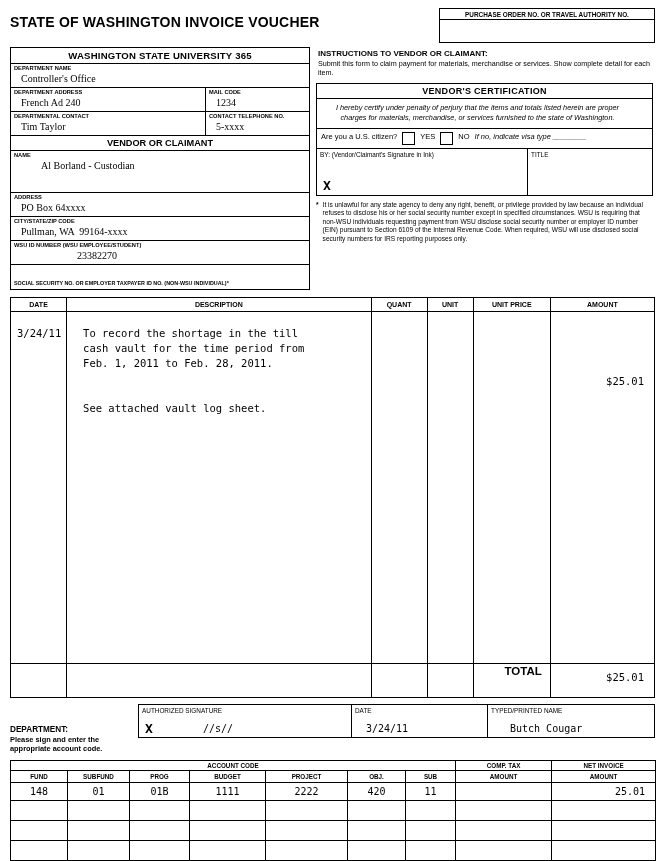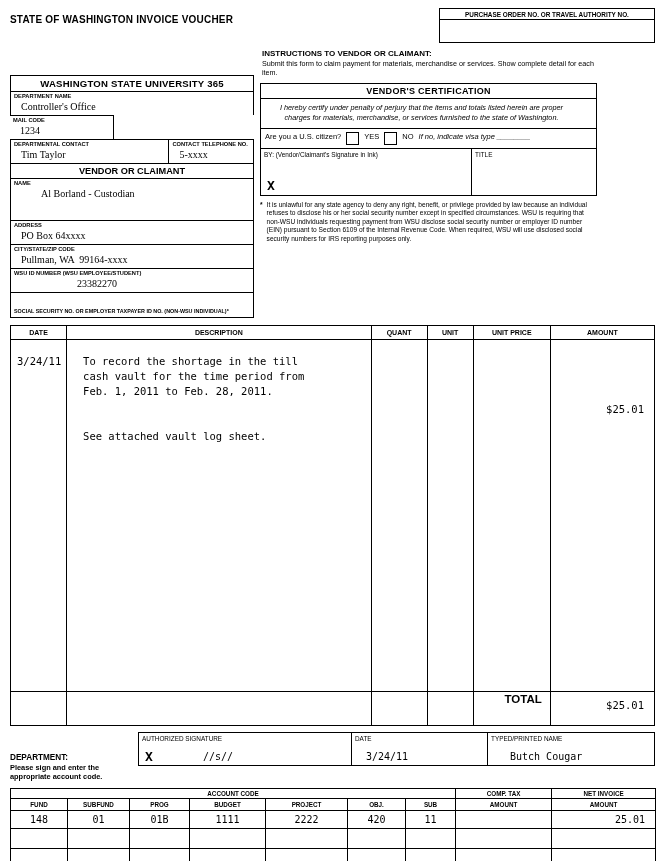--- a/index.html
+++ b/index.html
@@ -1,28 +1,28 @@
 <!DOCTYPE html>
 <html><head>
 <meta charset="utf-8">
 <style>
   html,body{margin:0;padding:0;background:#ffffff;}
   body{width:665px;height:861px;font-family:"Liberation Sans",sans-serif;color:#000;}
   .page{position:relative;width:665px;height:861px;box-sizing:border-box;padding:8px 10px 6px 10px;}
 
   
   .hdr{display:flex;align-items:flex-start;justify-content:space-between;margin-bottom:4px;}
-  .title{font-weight:bold;font-size:10px;letter-spacing:.2px;padding-top:6px;}
+  .title{font-weight:bold;font-size:14px;letter-spacing:.2px;padding-top:6px;}
   .po-box{width:216px;border:1px solid #000;box-sizing:border-box;}
   .po-label{font-size:6.4px;font-weight:bold;text-align:center;padding:2px 2px 1px 2px;border-bottom:1px solid #000;}
   .po-field{height:20px;}
 
   
   .body-cols{display:flex;gap:6px;align-items:flex-start;}
-  .left-col{width:244px;margin-top:28px;}
+  .left-col{width:300px;}
   .right-col{width:337px;}
 
   
   .cell{border:1px solid #000;box-sizing:border-box;position:relative;}
   .lbl{font-size:5.7px;font-weight:bold;padding:1px 0 0 3px;line-height:7px;text-transform:uppercase;}
   .val{font-family:Liberation Serif, serif;font-size:10px;padding:0 0 2px 10px;line-height:13px;white-space:pre;}
   .univ{text-align:center;font-weight:bold;font-size:9.6px;padding:2px 0;border:1px solid #000;border-bottom:none;letter-spacing:.2px;}
 
   .row2{display:flex;}
   .row2>div{border:1px solid #000;box-sizing:border-box;}
@@ -94,20 +94,24 @@
     <div class="left-col">
 
       <div class="univ">WASHINGTON STATE UNIVERSITY 365</div>
 
       <div class="cell" style="border-bottom:none;">
         <div class="lbl">DEPARTMENT NAME</div>
         <div class="val">Controller's Office</div>
       </div>
 
       <div class="row2">
+        <div style="width:196px;border-bottom:none;">
+          <div class="lbl">DEPARTMENT ADDRESS</div>
+          <div class="val">French Ad 240</div>
+        </div>
         <div style="width:104px;border-bottom:none;border-left:none;">
           <div class="lbl">MAIL CODE</div>
           <div class="val">1234</div>
         </div>
       </div>
 
       <div class="row2">
         <div style="width:196px;">
           <div class="lbl">DEPARTMENTAL CONTACT</div>
           <div class="val">Tim Taylor</div>

